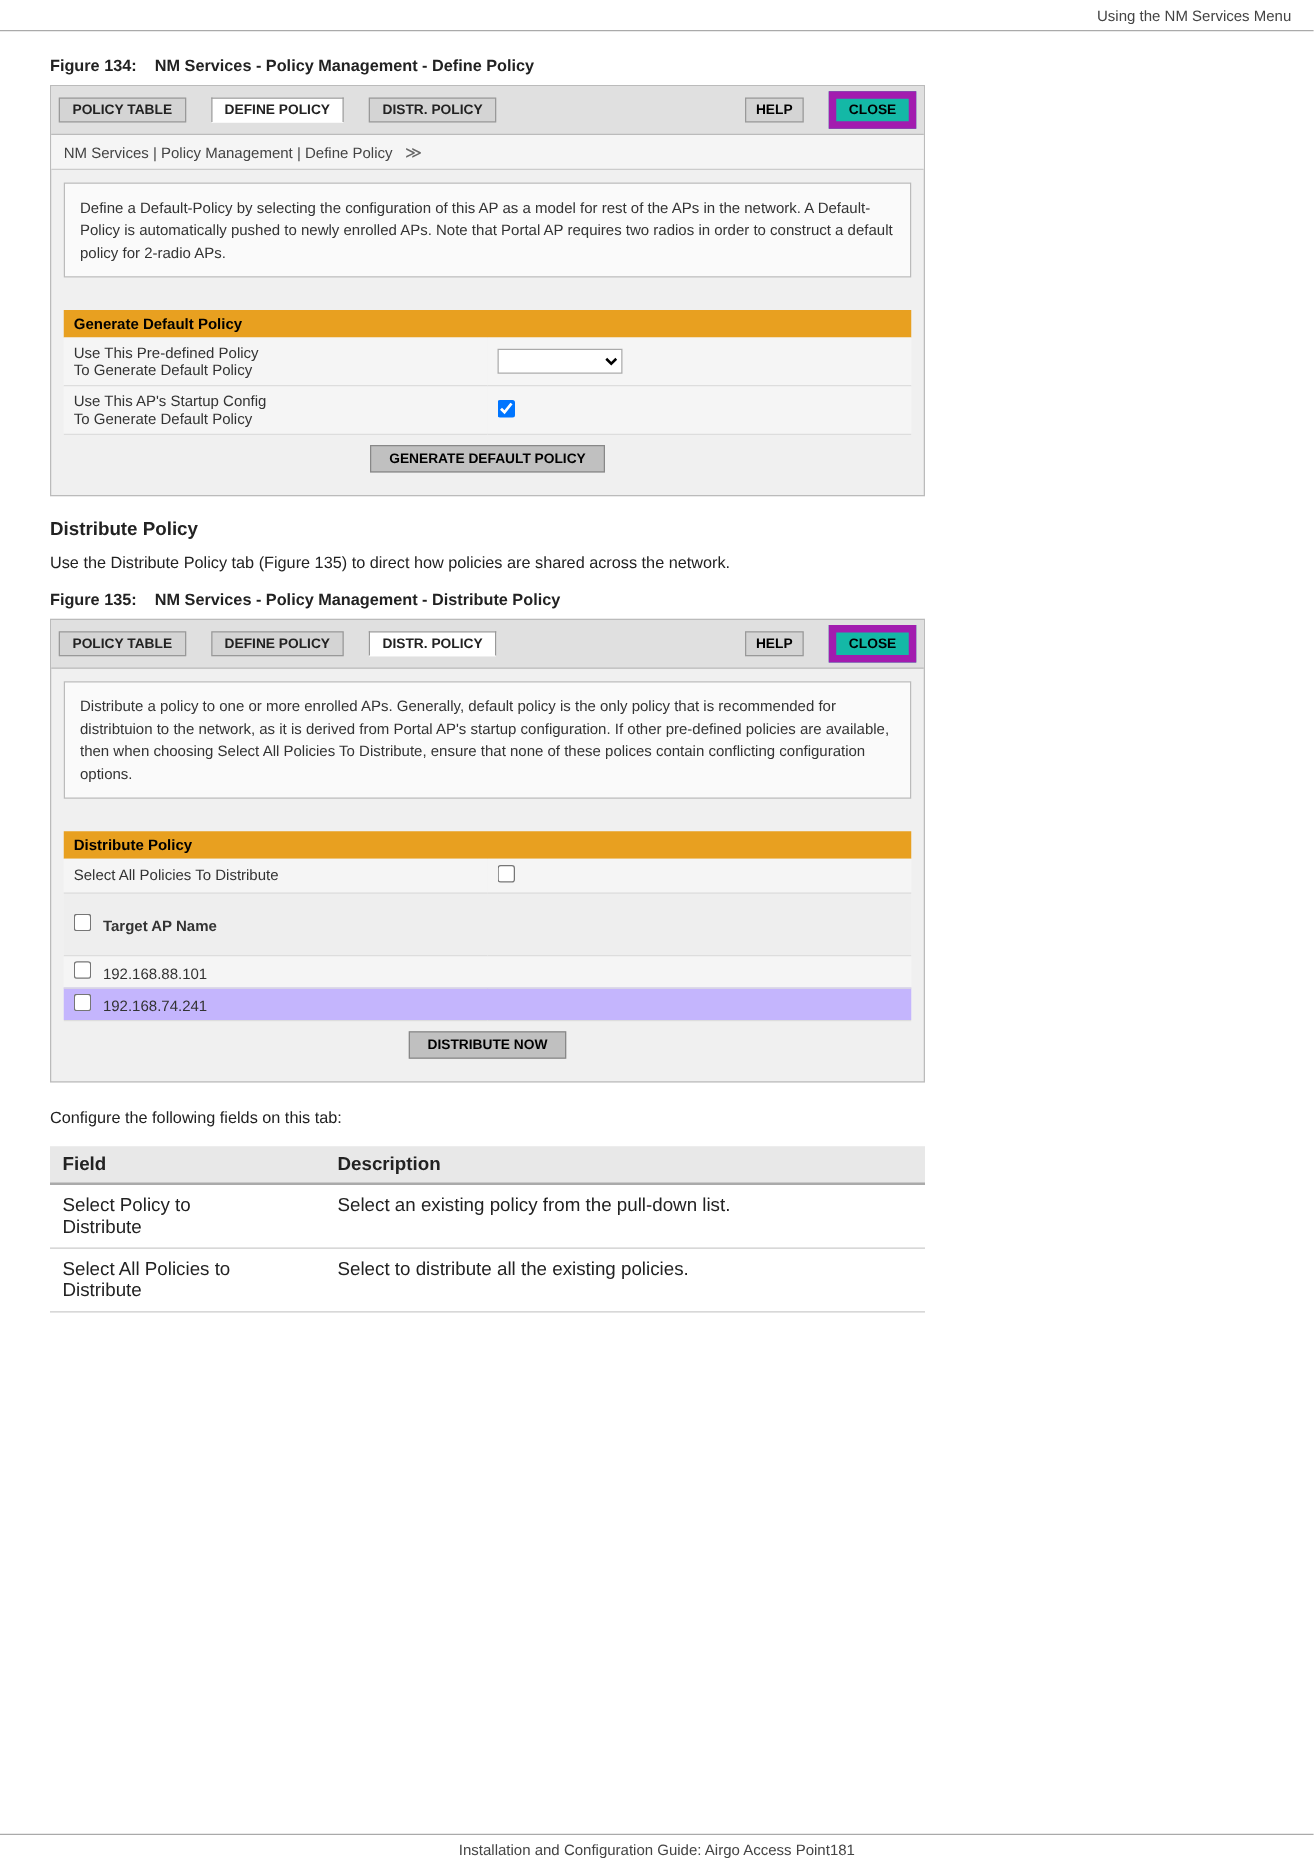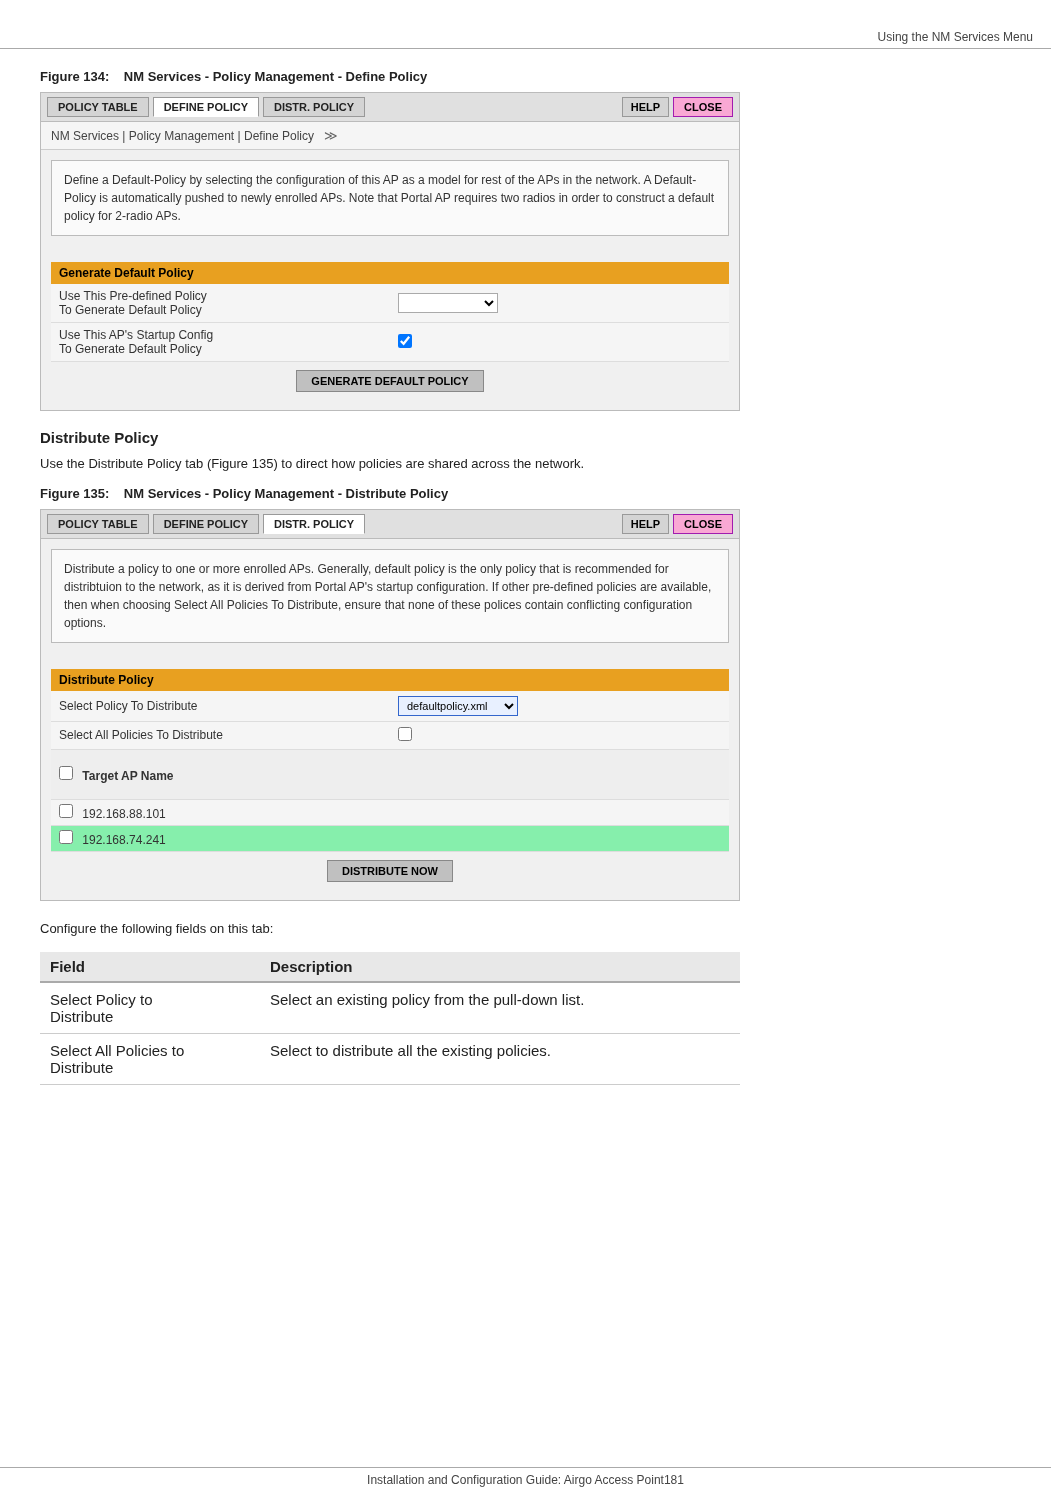--- a/index.html
+++ b/index.html
@@ -13,21 +13,20 @@
       position: relative;
     }
 
     
     .page-header {
       border-bottom: 1px solid #aaa;
       padding: 6px 18px 4px 0;
       text-align: right;
       font-size: 12px;
       color: #444;
-      margin-top: 24px;
     }
 
     
     .page-footer {
       border-top: 1px solid #aaa;
       padding: 5px 18px;
       display: flex;
       justify-content: center;
       font-size: 12px;
       color: #444;
@@ -55,21 +54,21 @@
       margin-bottom: 18px;
       width: 700px;
     }
 
     .ui-panel-topbar {
       background: #e0e0e0;
       border-bottom: 1px solid #bbb;
       display: flex;
       align-items: center;
       padding: 4px 6px;
-      gap: 4px;
+      gap: 20px;
     }
 
     .tab-btn {
       background: #d4d4d4;
       border: 1px solid #999;
       padding: 3px 10px;
       font-size: 11px;
       font-weight: bold;
       color: #222;
       cursor: pointer;
@@ -84,22 +83,22 @@
 
     .help-btn {
       background: #d4d4d4;
       border: 1px solid #999;
       padding: 3px 8px;
       font-size: 11px;
       font-weight: bold;
       cursor: pointer;
     }
     .close-btn {
-      background: #f9a8d4;
-      border: 1px solid #a21caf;
+      background: #14b8a6;
+      border: 6px solid #a21caf;
       padding: 3px 10px;
       font-size: 11px;
       font-weight: bold;
       cursor: pointer;
     }
 
     .ui-breadcrumb {
       padding: 6px 10px;
       font-size: 12px;
       color: #444;
@@ -339,30 +338,20 @@
       <div class="info-box">
         <span>Distribute a policy to one or more enrolled APs. Generally, default policy is the only policy that is recommended for distribtuion to the network, as it is derived from Portal AP's startup configuration. If other pre-defined policies are available, then when choosing Select All Policies To Distribute, ensure that none of these polices contain conflicting configuration options.</span>
       </div>
 
       <div class="section-header">
         <span>Distribute Policy</span>
       </div>
 
       <table class="form-table">
         <tbody>
-            <tr>
-          <td>
-            <span>Select Policy To Distribute</span>
-          </td>
-          <td>
-            <select class="policy-select">
-              <option value="defaultpolicy.xml">defaultpolicy.xml</option>
-            </select>
-          </td>
-        </tr>
         <tr>
           <td>
             <span>Select All Policies To Distribute</span>
           </td>
           <td>
             <input type="checkbox" class="checkbox-input" style="">
           </td>
         </tr>
 
         <tr>
@@ -372,21 +361,21 @@
           </td>
         </tr>
 
         <tr>
           <td colspan="2" style="padding:4px 8px; background:#f5f5f5; font-size:12px;">
             <input type="checkbox" class="checkbox-input" style="margin-right: 6px;">
             <span>192.168.88.101</span>
           </td>
         </tr>
         <tr>
-          <td colspan="2" style="padding:4px 8px; background:#86efac; font-size:12px;">
+          <td colspan="2" style="padding:4px 8px; background:#c4b5fd; font-size:12px;">
             <input type="checkbox" class="checkbox-input" style="margin-right: 6px;">
             <span>192.168.74.241</span>
           </td>
         </tr>
       </tbody>
         </table>
 
       <button class="distribute-btn">DISTRIBUTE NOW</button>
     </div>
   </div>

